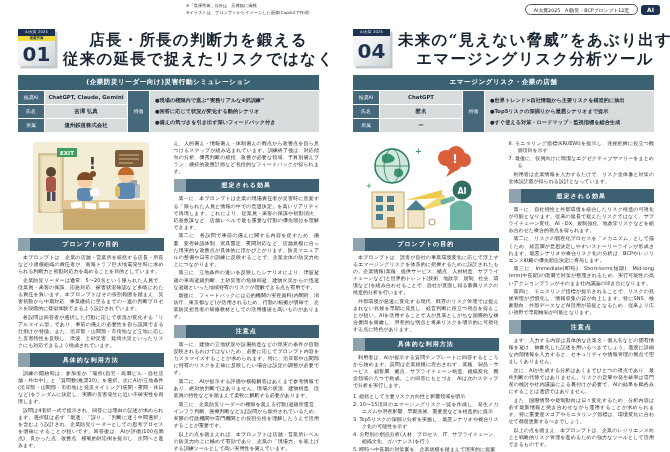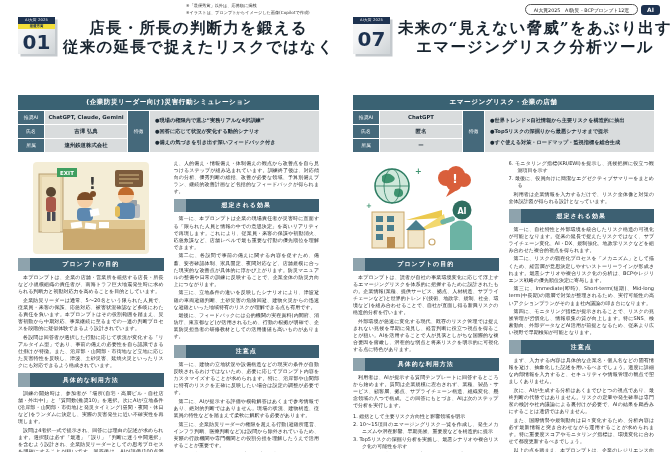--- a/index.html
+++ b/index.html
@@ -1,19 +1,19 @@
 <!DOCTYPE html>
 <html><head>
 <meta charset="utf-8">
 <style>
   html,body{margin:0;padding:0;}
   body{width:670px;height:452px;background:#ffffff;position:relative;overflow:hidden;
        font-family:"DejaVu Sans","Liberation Sans",sans-serif;color:#26282a;}
   .spread{display:flex;width:670px;height:452px;}
-  .page{width:335px;height:348px;position:relative;box-sizing:border-box;padding:4px 16px 4px 18px;}
+  .page{width:335px;height:348px;position:relative;box-sizing:border-box;padding:16px 16px 4px 18px;}
 
   
   .page-top{display:flex;gap:8px;margin-top:13px;align-items:flex-start;}
   .badge{width:37px;height:37px;flex-shrink:0;display:flex;flex-direction:column;
          background:linear-gradient(135deg,#f4f5f6 35%,#ced3d6 100%);
          box-shadow:2.5px 2.5px 0 rgba(125,135,145,.45);}
   .badge-top{background:#1d3250;color:#fff;font-size:3.6px;line-height:1;text-align:center;padding:1.5px 0;letter-spacing:.2px;}
   .badge-ribbon{background:#f2de39;color:#1d3250;font-size:3.4px;line-height:1;font-weight:bold;text-align:center;padding:1px 0;}
   .badge-num{flex:1;display:flex;align-items:center;justify-content:center;
              font-size:20px;font-weight:bold;color:#1d3250;}
@@ -23,21 +23,21 @@
 
   
   .notes{position:absolute;top:3px;left:186px;font-size:4.2px;line-height:1.6;color:#333;}
   .tag{position:absolute;top:4px;right:10px;display:flex;align-items:center;gap:3px;}
   .tag-pill{border:0.7px solid #555;border-radius:8px;padding:1.5px 8px;font-size:4.8px;color:#222;}
   .tag-ai{background:#1d3250;color:#fff;font-size:6px;font-weight:bold;padding:1.5px 6px;border-radius:3px;}
 
   
   .info-table{margin-top:7px;display:grid;grid-template-columns:26px 82px 21px 1fr;gap:1px;background:#fff;}
   .t-header{grid-column:1/-1;background:#3a6273;color:#fff;font-size:6.6px;font-weight:bold;
-            text-align:center;padding:3px 0 2.5px;letter-spacing:.5px;margin-top:32px;}
+            text-align:center;padding:3px 0 2.5px;letter-spacing:.5px;}
   .t-label{background:#45697b;color:#fff;font-size:4.8px;display:flex;align-items:center;justify-content:center;padding:3.5px 0;}
   .t-value{background:#d9dcdd;color:#1c2a35;font-size:5.4px;font-weight:bold;display:flex;align-items:center;justify-content:center;}
   .t-feat-label{grid-row:span 3;background:#45697b;color:#fff;font-size:4.8px;display:flex;align-items:center;justify-content:center;}
   .t-features{grid-row:span 3;background:#d9dcdd;display:flex;flex-direction:column;justify-content:space-evenly;
               padding:2px 5px;font-size:5.2px;font-weight:bold;color:#1c2a35;line-height:1.3;}
 
   
   .cols{display:flex;gap:10px;margin-top:8px;height:330px;overflow:hidden;}
   .col{flex:1;min-width:0;overflow:hidden;}
   .bar{position:relative;background:#3d6072;color:#fff;font-size:6px;font-weight:bold;
@@ -161,21 +161,21 @@
 
   <div class="page">
     <div class="tag">
       <div class="tag-pill">AI大賞2025　AI防災・BCPプロンプト12選</div>
       <div class="tag-ai">AI</div>
     </div>
 
     <div class="page-top">
       <div class="badge">
         <div class="badge-top">AI大賞 2025</div>
-        <div class="badge-num">07</div>
+        <div class="badge-num">04</div>
       </div>
       <div class="title-block">
         <div class="title-line">未来の“見えない脅威”をあぶり出す</div>
         <div class="title-line">エマージングリスク分析ツール</div>
       </div>
     </div>
 
     <div class="info-table">
       <div class="t-header">エマージングリスク・企業の店舗</div>
       <div class="t-label">推奨AI</div>

